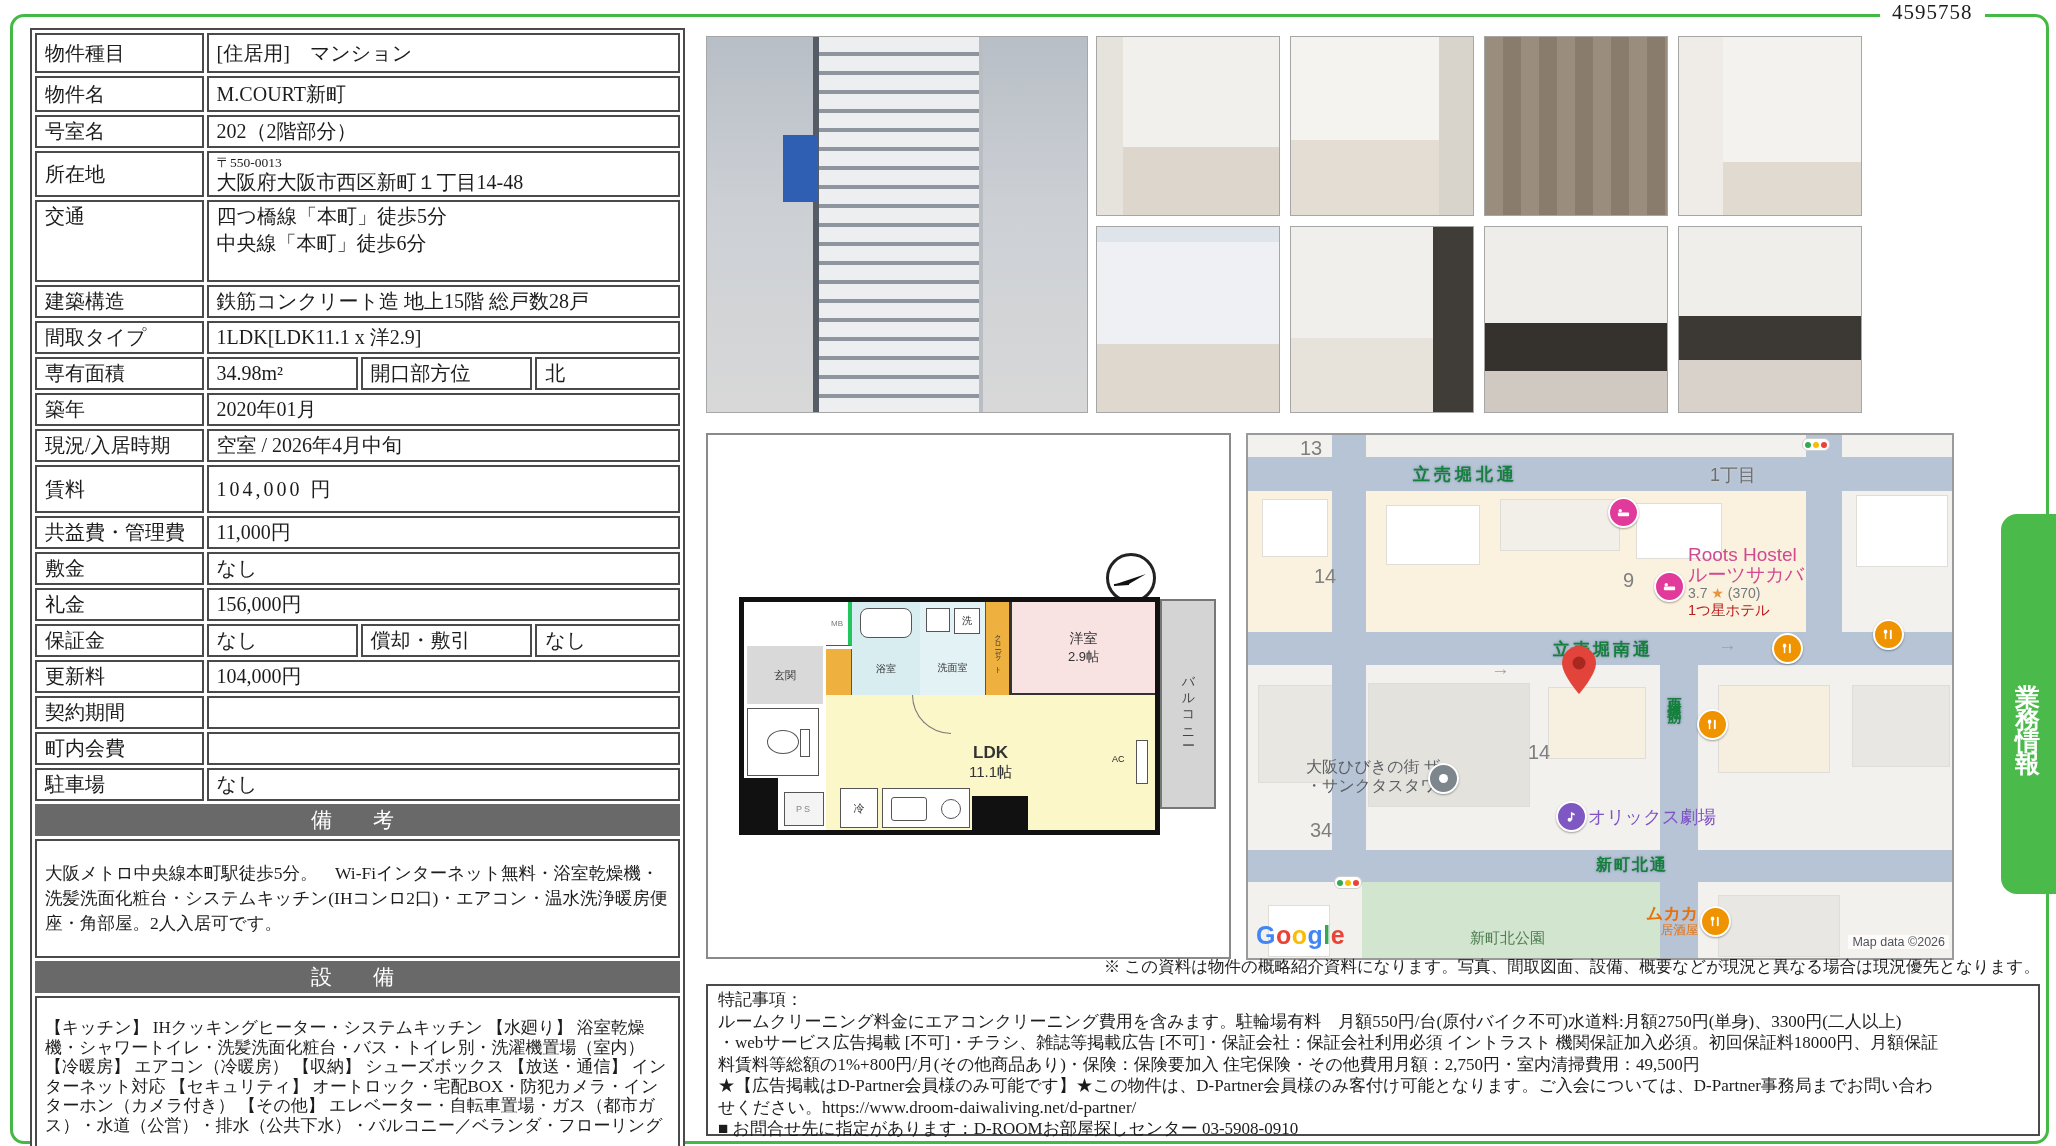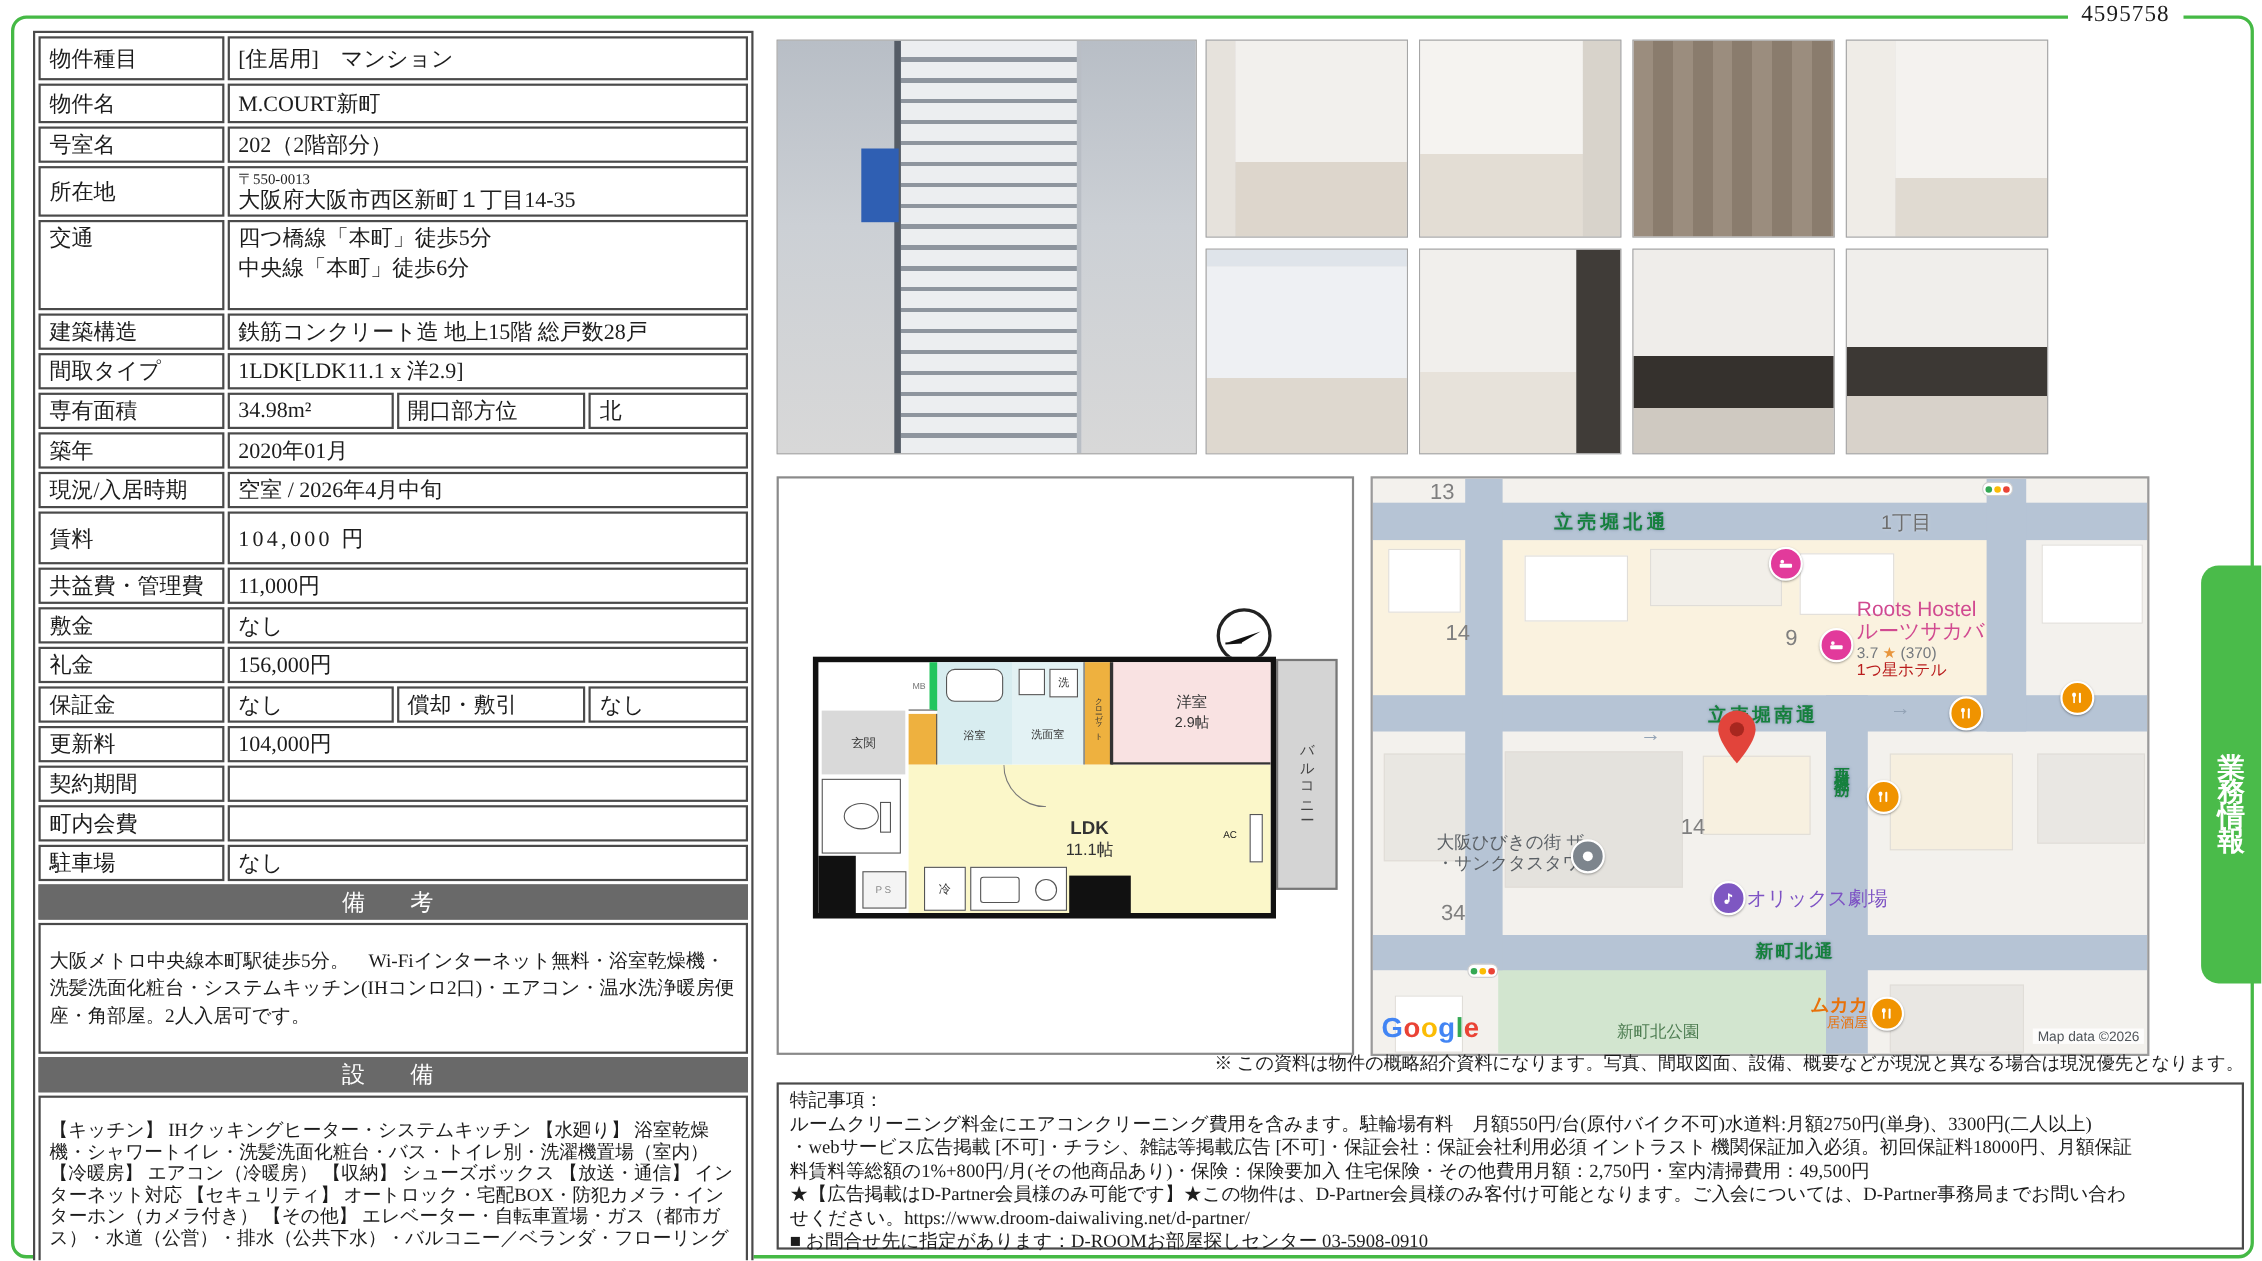--- a/index.html
+++ b/index.html
@@ -93,21 +93,21 @@
         <td colspan="3">M.COURT新町</td>
         </tr>
     <tr class="h-c">
           <td class="lbl">号室名</td>
         <td colspan="3">202（2階部分）</td>
         </tr>
     <tr class="h-addr">
           <td class="lbl">所在地</td>
         <td colspan="3">
           <div class="addr-small">〒550-0013</div>
-          <div class="addr-main">大阪府大阪市西区新町１丁目14-35</div>
+          <div class="addr-main">大阪府大阪市西区新町１丁目14-48</div>
           </td>
         </tr>
     <tr class="h-tra">
           <td class="lbl">交通</td>
         <td colspan="3" class="pre">四つ橋線「本町」徒歩5分
 中央線「本町」徒歩6分</td>
         </tr>
     <tr class="h-s">
           <td class="lbl">建築構造</td>
         <td colspan="3">鉄筋コンクリート造 地上15階 総戸数28戸</td>
@@ -252,21 +252,21 @@
         <div style="position:absolute;left:34px;top:6px;width:24px;height:24px;border:1.5px solid #555;background:#fff;font-size:10px;display:flex;align-items:center;justify-content:center;">
             <span>洗</span>
           </div>
       </div>
 
       <div class="room" style="left:108px;top:0;width:68px;height:93px;background:#d8edf0;">
         <span style="font-size:10px;margin-top:40px;">浴室</span>
         <div style="position:absolute;left:8px;top:6px;width:50px;height:28px;border:1.5px solid #555;border-radius:8px;background:#fff;"></div>
       </div>
 
-      <div class="room" style="left:82px;top:0;width:26px;height:44px;border-right:7px solid #22c55e;border-bottom:1px solid #555;">
+      <div class="room" style="left:82px;top:0;width:26px;height:44px;border-right:4px solid #22c55e;border-bottom:1px solid #555;">
         <span style="font-size:8px;color:#777;">MB</span>
         </div>
       <div class="room" style="left:82px;top:47px;width:26px;height:46px;background:#eeb13f;border-right:1px solid #555;"></div>
 
       <div class="room" style="left:3px;top:44px;width:76px;height:58px;background:#d9d9d9;">
         <span style="font-size:11px;">玄関</span>
         </div>
 
       <div class="room" style="left:3px;top:106px;width:72px;height:68px;border:1px solid #555;background:#fff;">
         <div style="width:30px;height:22px;border:1.5px solid #555;border-radius:50%;background:#fff;"></div>

